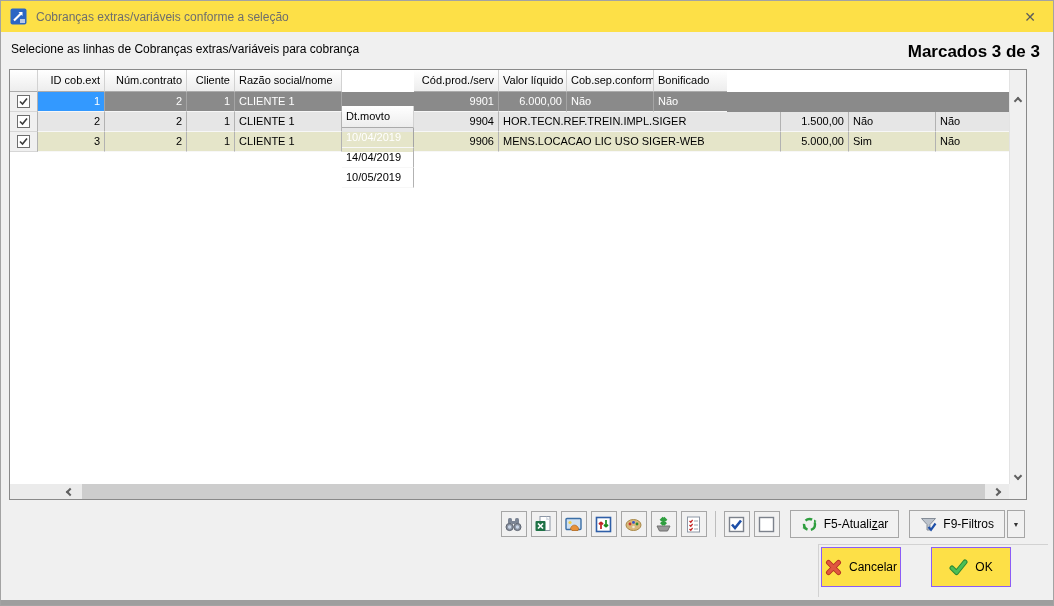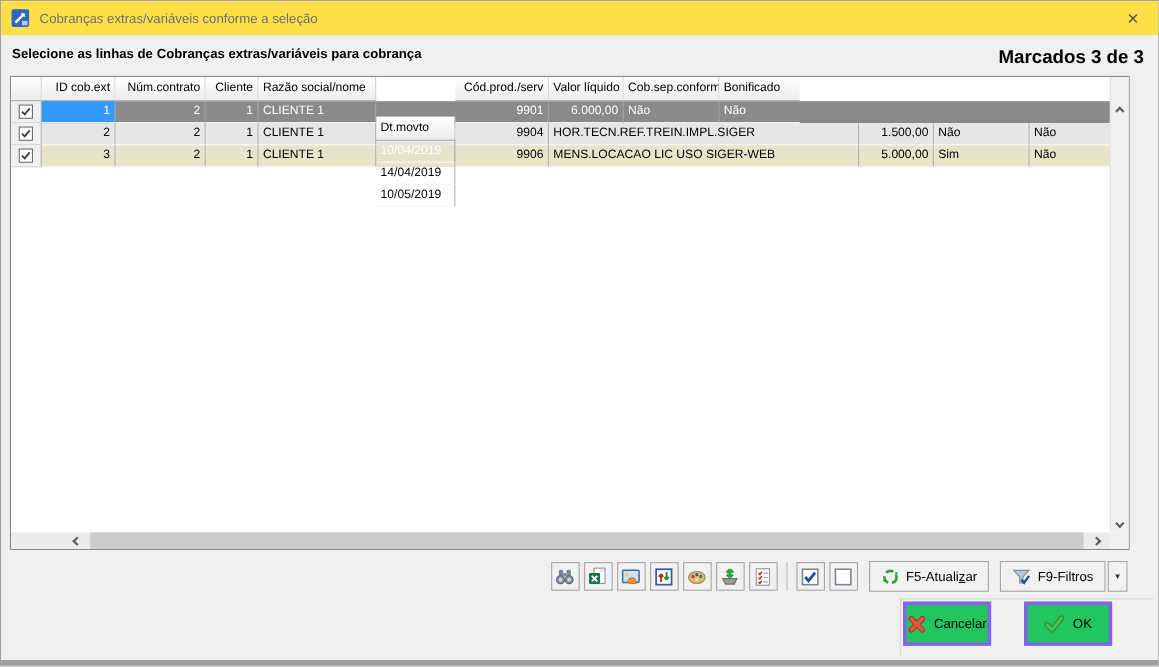--- a/index.html
+++ b/index.html
@@ -11,21 +11,21 @@
   .window{position:absolute;inset:0;background:#f0f0f0;border:1px solid #a3a3a3;box-sizing:border-box;}
   .bottom-edge{position:absolute;left:0;right:0;bottom:0;height:5px;background:#9e9e9e;}
 
   
   .titlebar{position:absolute;top:0;left:0;right:0;height:31px;background:#fde047;display:flex;align-items:center;padding-left:9px;box-sizing:border-box;}
   .app-icon{width:17px;height:17px;flex:0 0 auto;}
   .title-text{margin-left:9px;font-size:12px;color:#6e6e6e;white-space:nowrap;}
   .close-btn{position:absolute;top:0;right:0;width:46px;height:31px;display:flex;align-items:center;justify-content:center;color:#5c5c5c;font-size:14px;cursor:default;}
 
   
-  .instruction{position:absolute;left:10px;top:41px;font-size:12px;font-weight:bold;color:#000;}
+  .instruction{position:absolute;left:10px;top:41px;font-size:12px;font-weight:normal;color:#000;}
   .marked{position:absolute;right:13px;top:41px;font-size:17px;font-weight:bold;color:#000;}
 
   
   .table{position:absolute;left:8px;top:68px;width:1018px;height:431px;background:#ffffff;border:1px solid #898989;box-sizing:border-box;}
   .grid{position:absolute;left:0;top:0;right:17px;}
   .grid-header{display:flex;height:22px;}
   .hcell{
     box-sizing:border-box;height:22px;padding:4px 4px 0 4px;font-size:11px;color:#000;
     background:linear-gradient(#ffffff,#ededed);
     border-right:1px solid #d2d2d2;border-bottom:1px solid #ababab;
@@ -80,21 +80,21 @@
   
   .toolbar{position:absolute;top:508px;right:28px;height:30px;display:flex;align-items:center;}
   .tool-btn{width:26px;height:26px;background:#f1f1f1;border:1px solid #a6a6a6;box-sizing:border-box;display:flex;align-items:center;justify-content:center;margin-left:4px;}
   .tool-sep{width:1px;height:26px;background:#bdbdbd;margin:0 4px 0 8px;}
   .txt-btn{height:28px;background:#f1f1f1;border:1px solid #a6a6a6;box-sizing:border-box;display:flex;align-items:center;justify-content:center;gap:6px;font-size:12px;color:#000;padding:0 10px;margin-left:10px;}
   .drop-btn{width:18px;height:28px;background:#f1f1f1;border:1px solid #a6a6a6;box-sizing:border-box;display:flex;align-items:center;justify-content:center;font-size:7px;color:#333;margin-left:2px;}
   .accel{text-decoration:underline;}
 
   
   .footer-panel{position:absolute;left:817px;top:543px;width:229px;height:52px;border-top:1px solid #d2d2d2;border-left:1px solid #d2d2d2;}
-  .btn{position:absolute;top:546px;width:80px;height:40px;background:#22c55e;border:3px solid #8b5cf6;box-sizing:border-box;display:flex;align-items:center;justify-content:center;gap:7px;font-size:12px;color:#000;}
+  .btn{position:absolute;top:546px;width:80px;height:40px;background:#fde047;border:1px solid #8b5cf6;box-sizing:border-box;display:flex;align-items:center;justify-content:center;gap:7px;font-size:12px;color:#000;}
   .btn-cancel{left:820px;}
   .btn-ok{left:930px;}
 </style>
 </head>
 <body>
 
 <div class="window">
 
   <div class="titlebar">
     <svg class="app-icon" viewBox="0 0 17 17">

